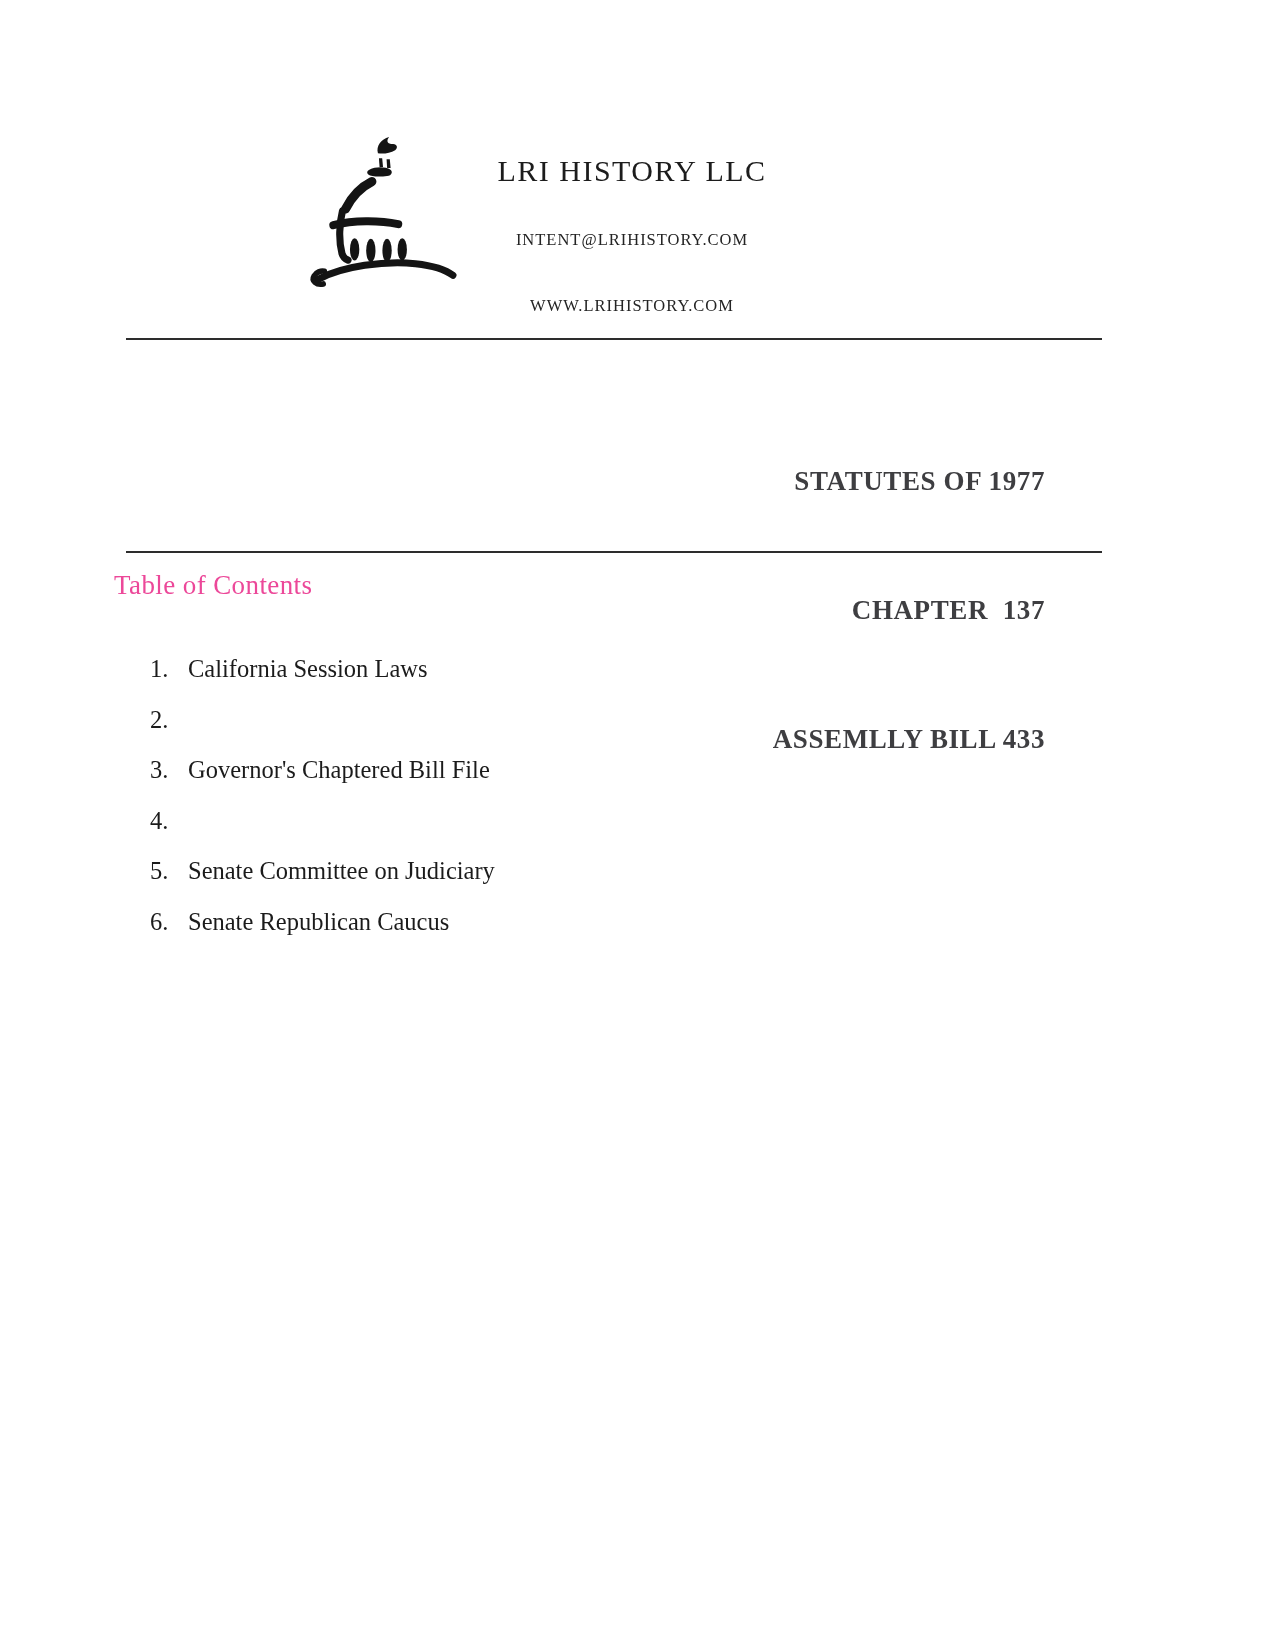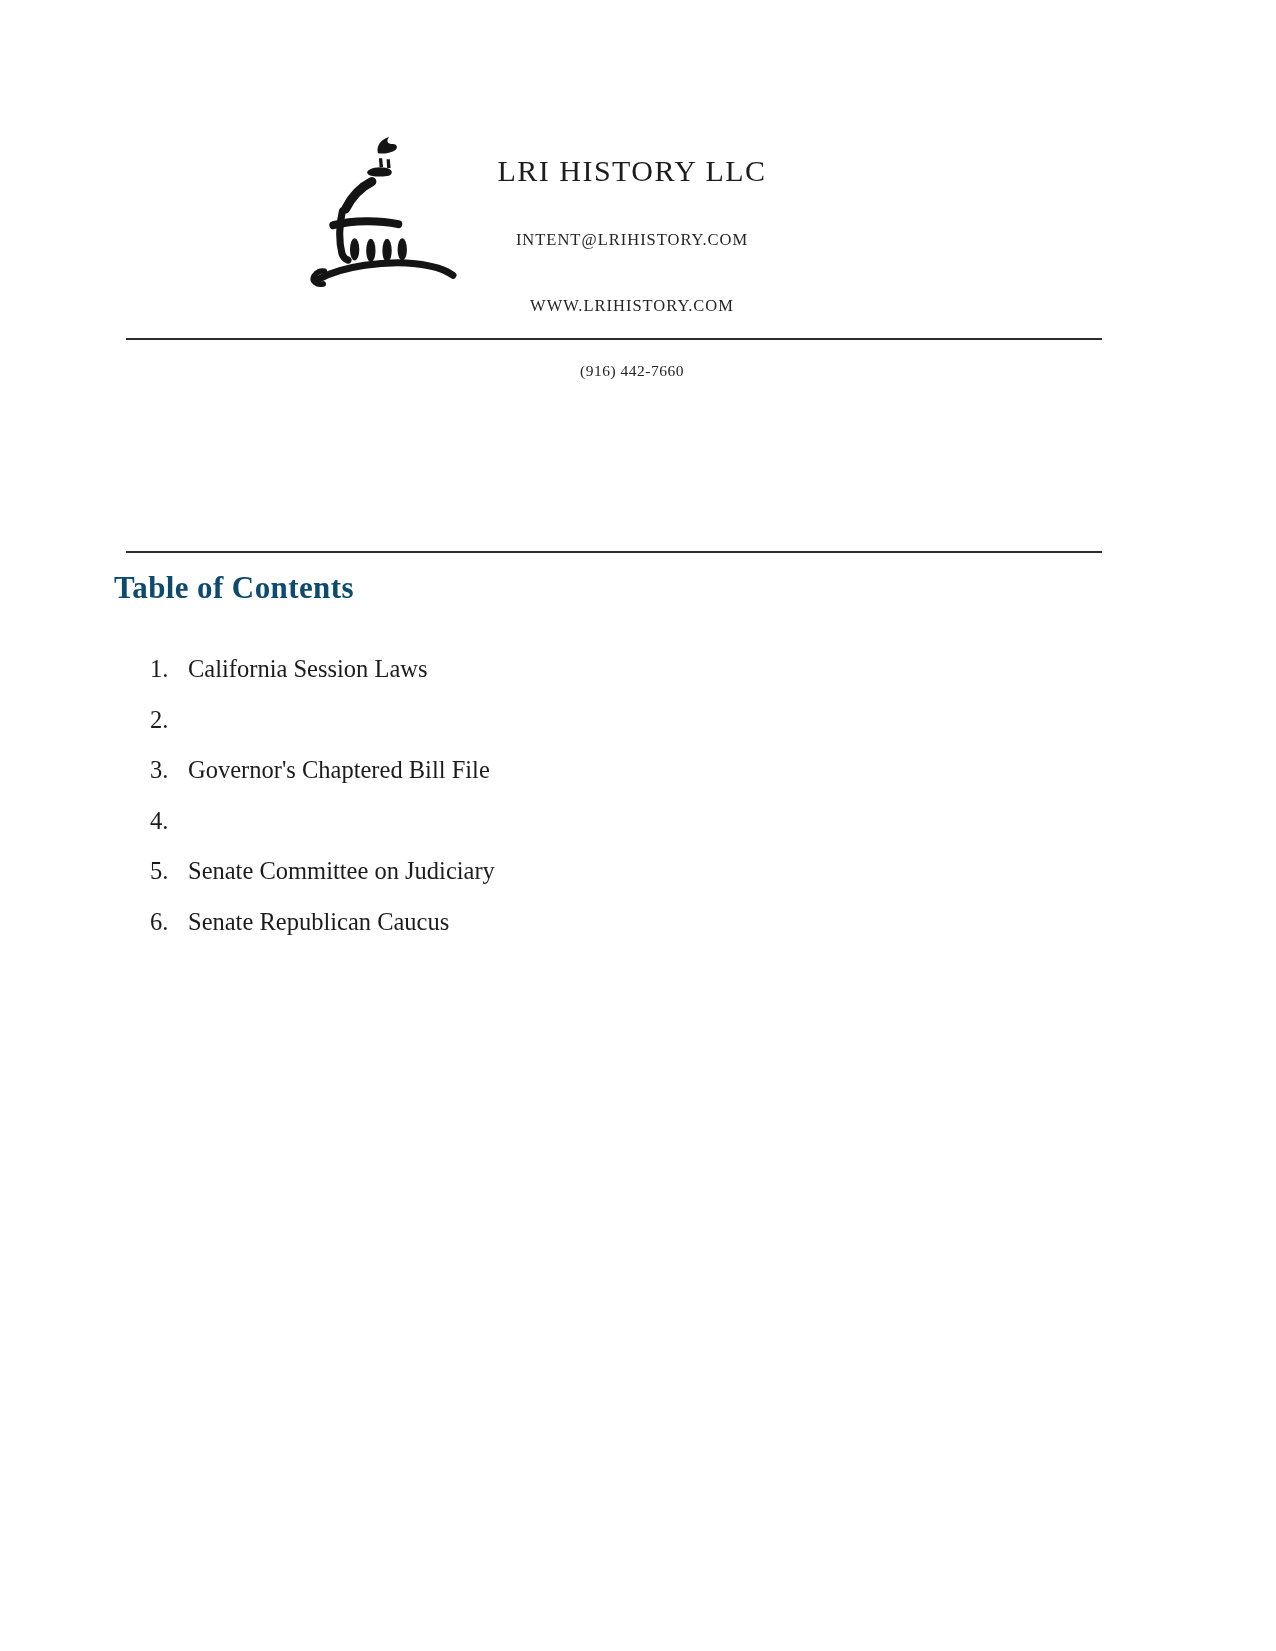--- a/index.html
+++ b/index.html
@@ -78,24 +78,24 @@
     color: #3e3e41;
     white-space: pre;
   }
 
   
   .toc-heading {
     position: absolute;
     left: 114px;
     top: 570px;
     margin: 0;
-    font-size: 31px;
-    font-weight: bold;
+    font-size: 27px;
+    font-weight: normal;
     letter-spacing: 0.4px;
-    color: #0c4a6e;
+    color: #ec4899;
   }
   .toc-list {
     position: absolute;
     left: 150px;
     top: 644px;
     margin: 0;
     padding: 0;
     list-style: none;
     font-size: 24.5px;
     color: #1b1b1b;
@@ -146,26 +146,30 @@
       <path d="M15,146 C8.5,147.5 3,143 6,138 C8,134.5 13,132.5 16,133.5" fill="none" stroke="#141414" stroke-width="5.5" stroke-linecap="round"></path>
 
       <path d="M11,141 C35,128.5 75,123 106,126 C122.5,127.8 136,132 143,137.5" fill="none" stroke="#141414" stroke-width="7" stroke-linecap="round"></path>
     </svg>
   </div>
 
   <div class="letterhead-text">
     <div class="company">LRI HISTORY LLC</div>
     <div class="contact">INTENT@LRIHISTORY.COM</div>
     <div class="contact">WWW.LRIHISTORY.COM</div>
-    <div class="contact phone">(916) 442-7660</div>
   </div>
 
   <hr class="rule rule1">
   <hr class="rule rule2">
 
+  <section class="title-block">
+    <div>STATUTES OF 1977</div>
+    <div>CHAPTER  137</div>
+    <div>ASSEMLLY BILL 433</div>
+  </section>
 
   <h1 class="toc-heading">Table of Contents</h1>
 
   <ol class="toc-list">
     <li>
       <span class="num">1.</span>
       <span class="label">California Session Laws</span>
     </li>
     <li>
       <span class="num">2.</span>

